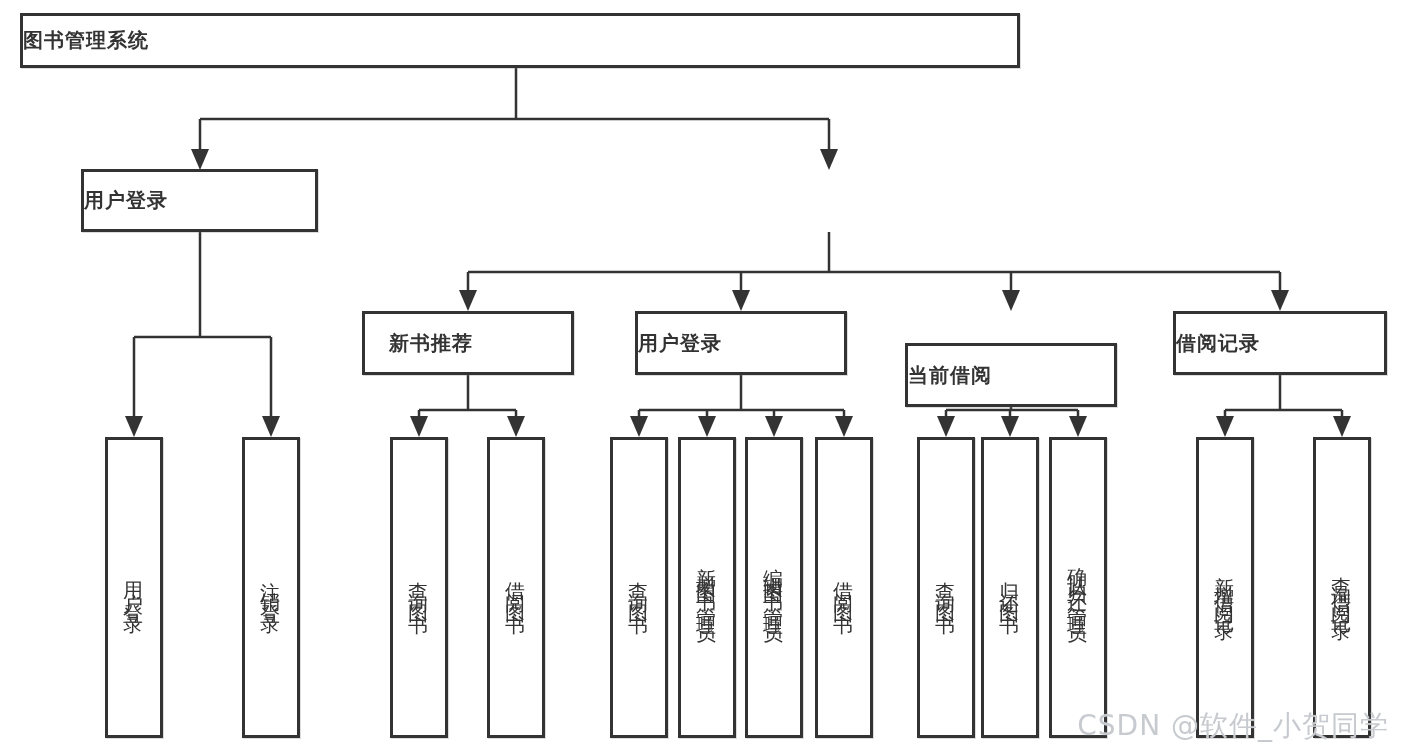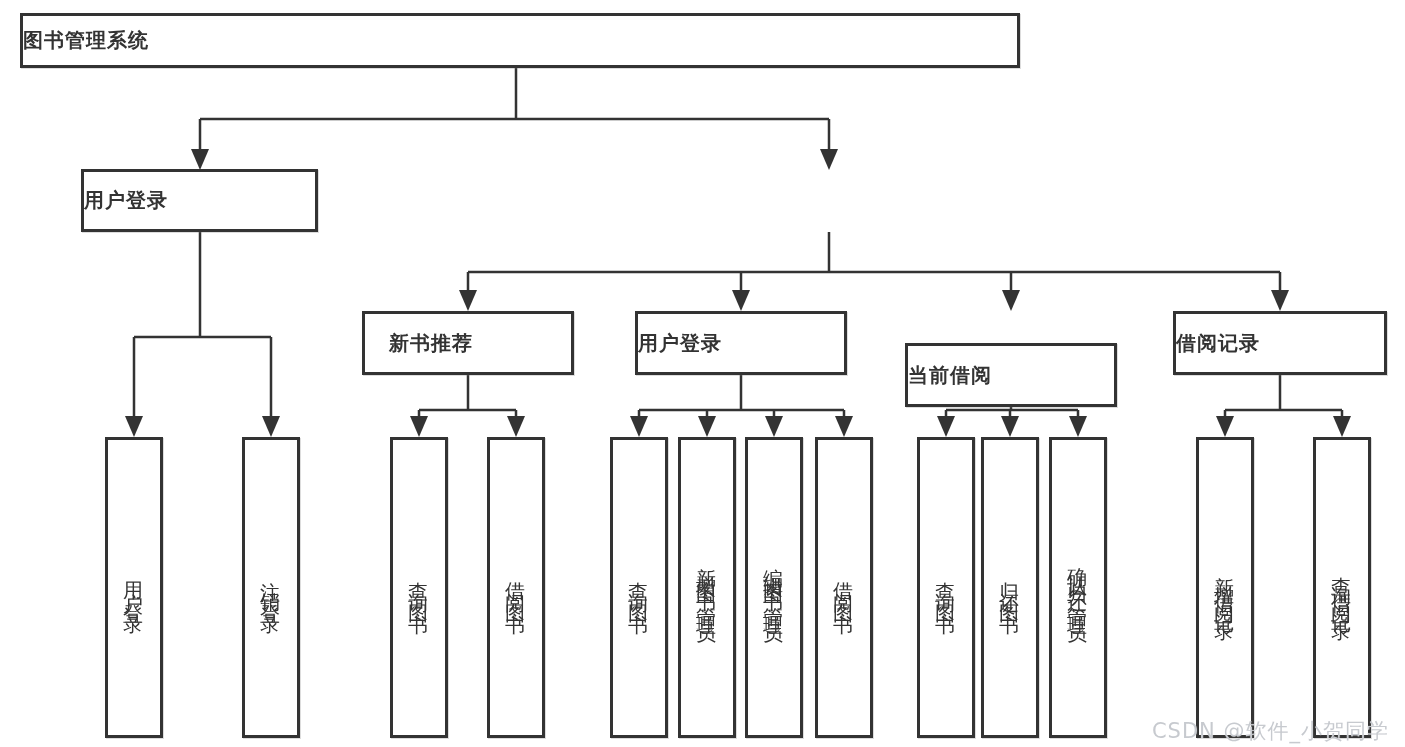--- a/index.html
+++ b/index.html
@@ -55,21 +55,21 @@
     color: var(--text);
     box-shadow: 1px 1px 0 rgba(120,120,120,0.25);
   }
   .leaf.short { letter-spacing: 11px; }
   .leaf.mid   { letter-spacing: 9px; }
   .leaf.long  { letter-spacing: 8px; }
   #watermark {
     position: absolute;
     right: 16px;
     bottom: 2px;
-    font-size: 21px;
+    font-size: 28px;
     color: var(--wm);
     letter-spacing: 1px;
     white-space: nowrap;
     text-shadow: 0 0 1px rgba(255,255,255,0.8);
   }
 </style>
 </head>
 <body>
 
 <div id="canvas">

